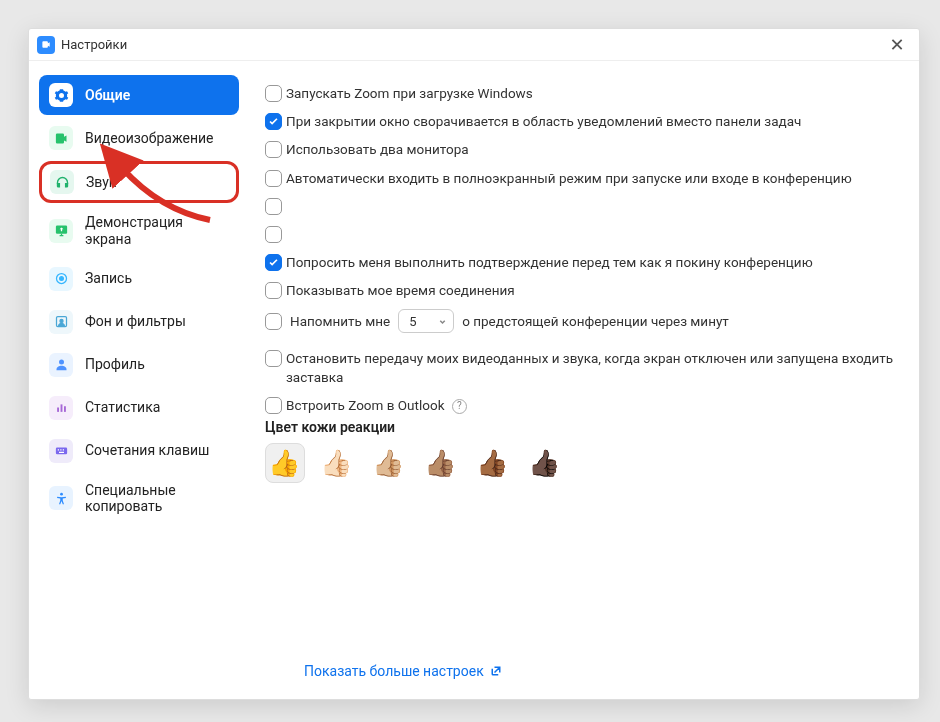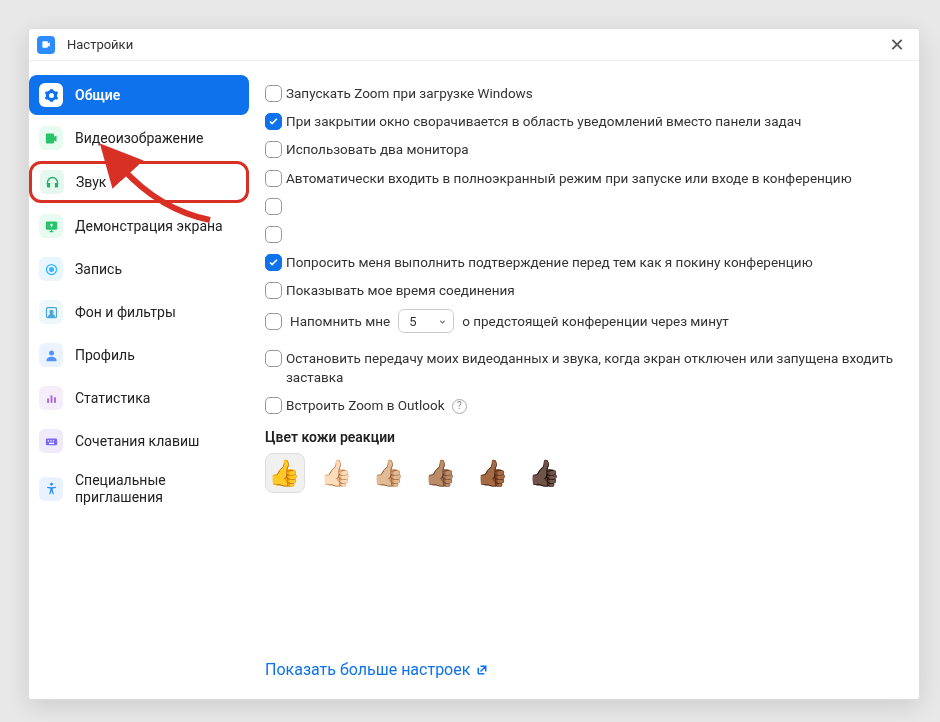--- a/index.html
+++ b/index.html
@@ -25,21 +25,21 @@
       height: 32px;
       display: flex;
       align-items: center;
       justify-content: space-between;
       padding: 0 10px 0 8px;
       border-bottom: 1px solid #eee;
     }
     .titlebar-left {
       display: flex;
       align-items: center;
-      gap: 12px;
+      gap: 6px;
     }
     .app-icon {
       width: 18px; height: 18px;
       border-radius: 4px;
       background: #2d8cff;
       display: flex;
       align-items: center;
       justify-content: center;
     }
     .app-icon svg { width: 11px; height: 11px; fill: #fff; }
@@ -53,21 +53,21 @@
       color: #555;
       font-size: 18px;
     }
     .content {
       flex: 1;
       display: flex;
       overflow: hidden;
     }
     .sidebar {
       width: 220px;
-      padding: 14px 0;
+      padding: 14px 10px;
       display: flex;
       flex-direction: column;
       gap: 3px;
     }
     .sidebar-item {
       display: flex;
       align-items: center;
       gap: 12px;
       padding: 8px 10px;
       border-radius: 8px;
@@ -166,21 +166,20 @@
       padding: 0 6px 0 10px;
       justify-content: space-between;
       font-size: 13px;
       color: #333;
     }
     .num-input svg { width: 9px; height: 9px; stroke: #888; stroke-width: 2; fill: none; }
     .section-title {
       font-size: 14px;
       font-weight: 600;
       color: #222;
-      margin-top: 10px;
       margin-bottom: 8px;
     }
     .skin-row {
       display: flex;
       gap: 12px;
     }
     .skin-opt {
       width: 40px; height: 40px;
       border-radius: 8px;
       display: flex;
@@ -190,26 +189,27 @@
       cursor: pointer;
     }
     .skin-opt.selected {
       background: #f0f0f0;
       border: 1px solid #ddd;
     }
 
     .footer-link {
       margin-top: auto;
       color: #0e72ed;
-      font-size: 16px;
+      font-size: 14px;
       cursor: pointer;
       display: inline-flex;
       align-items: center;
       gap: 6px;
       padding-bottom: 4px;
+      margin-left: 39px;
     }
     .footer-link svg { width: 12px; height: 12px; stroke: #0e72ed; stroke-width: 2; fill: none; }
 
     .arrow-annotation {
       position: absolute;
       top: 130px;
       left: 100px;
       pointer-events: none;
       z-index: 100;
     }
@@ -327,21 +327,21 @@
         <span class="sidebar-label">Сочетания клавиш</span>
       </div>
 
       <div class="sidebar-item">
         <div class="icon-bg icon-access">
           <svg viewBox="0 0 24 24" fill="currentColor">
               <circle cx="12" cy="5" r="2.2"></circle>
               <path d="M5 9l7 1 7-1v2l-5 1v3l2 6h-2l-2-5-2 5H8l2-6v-3L5 11V9z"></path>
             </svg>
         </div>
-        <span class="sidebar-label">Специальные приглашения</span>
+        <span class="sidebar-label">Специальные копировать</span>
       </div>
     </div>
 
     <div class="main">
       <div class="opt-row">
         <div class="checkbox"></div>
         <span class="opt-label">Запускать Zoom при загрузке Windows</span>
       </div>
       <div class="opt-row">
         <div class="checkbox checked">

